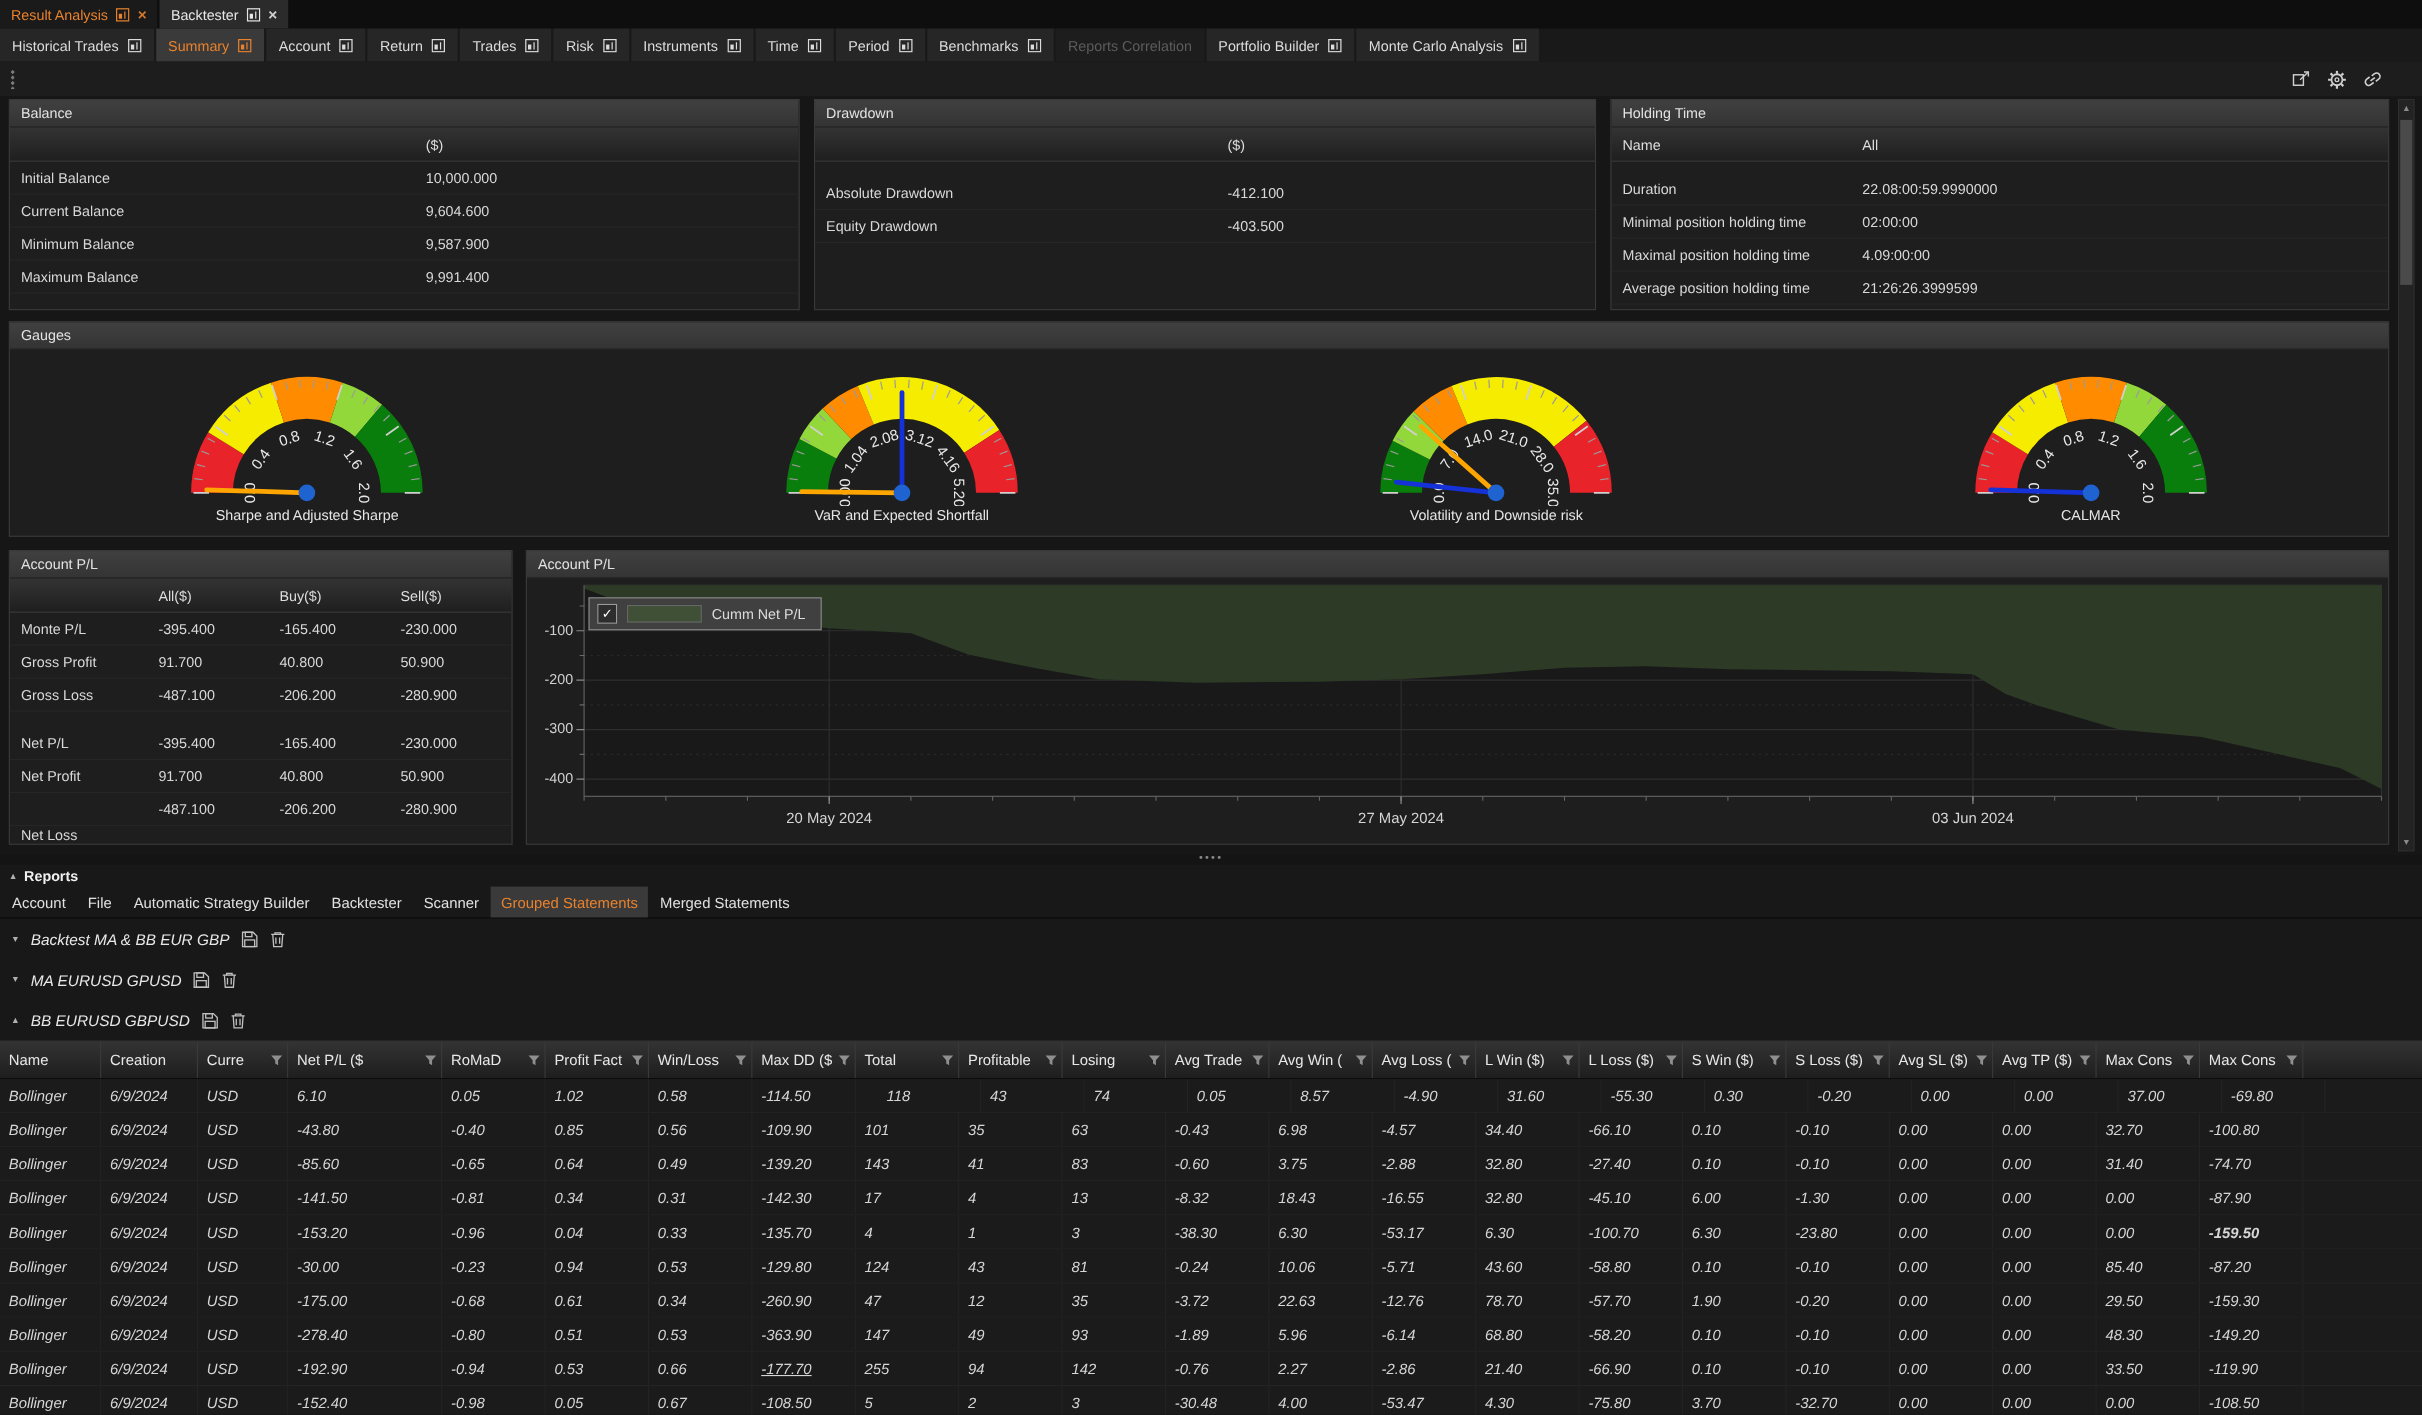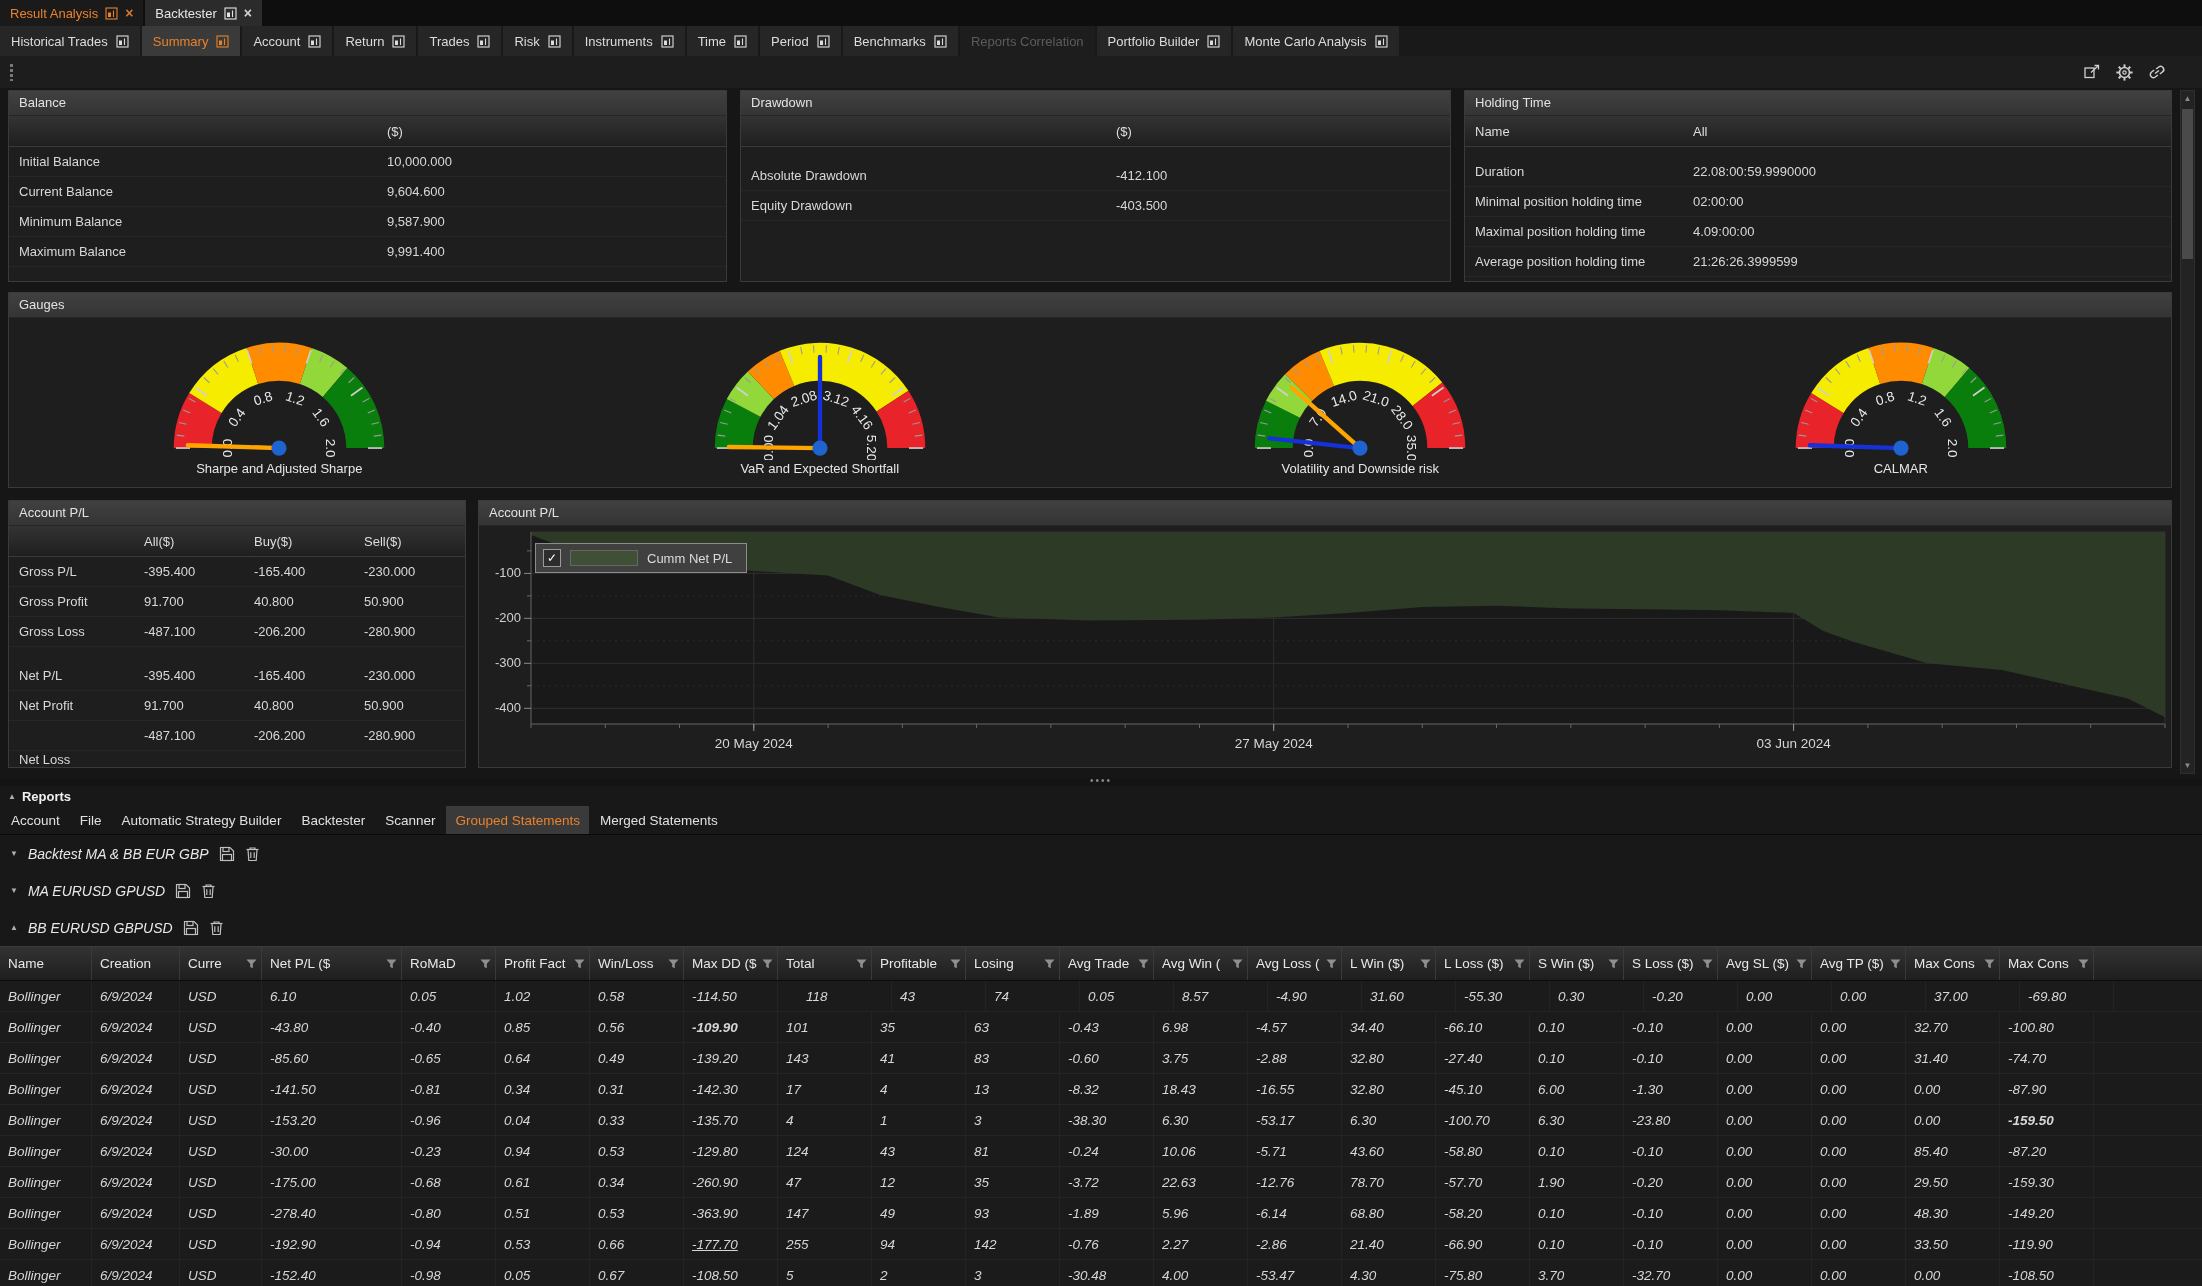--- a/index.html
+++ b/index.html
@@ -519,21 +519,21 @@
     <div class="panel" id="p-acct">
       <div class="panel-header">Account P/L</div>
       <div class="kv-colhead" id="acctHead">
           <span class="kv-label" style="width: 125px;"></span>
           <span style="width: 110px; flex: 0 0 auto;">All($)</span>
           <span style="width: 110px; flex: 0 0 auto;">Buy($)</span>
           <span style="width: 110px; flex: 0 0 auto;">Sell($)</span>
         </div>
       <div id="acctRows">
           <div class="kv-row">
-            <span class="kv-label" style="width: 125px;">Gross P/L</span>
+            <span class="kv-label" style="width: 125px;">Monte P/L</span>
             <span style="width: 110px; flex: 0 0 auto;">-395.400</span>
             <span style="width: 110px; flex: 0 0 auto;">-165.400</span>
             <span style="width: 110px; flex: 0 0 auto;">-230.000</span>
           </div>
           <div class="kv-row">
             <span class="kv-label" style="width: 125px;">Gross Profit</span>
             <span style="width: 110px; flex: 0 0 auto;">91.700</span>
             <span style="width: 110px; flex: 0 0 auto;">40.800</span>
             <span style="width: 110px; flex: 0 0 auto;">50.900</span>
           </div>
@@ -912,21 +912,21 @@
           <div class="gr-cell" style="width: 94px;">-69.80</div>
         </div>
         <div class="grid-row">
           <div class="gr-cell" style="width: 92px;">Bollinger</div>
           <div class="gr-cell" style="width: 88px;">6/9/2024</div>
           <div class="gr-cell" style="width: 82px;">USD</div>
           <div class="gr-cell" style="width: 140px;">-43.80</div>
           <div class="gr-cell" style="width: 94px;">-0.40</div>
           <div class="gr-cell" style="width: 94px;">0.85</div>
           <div class="gr-cell" style="width: 94px;">0.56</div>
-          <div class="gr-cell" style="width: 94px; font-weight: bold;">-109.90</div>
+          <div class="gr-cell" style="width: 94px;">-109.90</div>
           <div class="gr-cell" style="width: 94px;">101</div>
           <div class="gr-cell" style="width: 94px;">35</div>
           <div class="gr-cell" style="width: 94px;">63</div>
           <div class="gr-cell" style="width: 94px;">-0.43</div>
           <div class="gr-cell" style="width: 94px;">6.98</div>
           <div class="gr-cell" style="width: 94px;">-4.57</div>
           <div class="gr-cell" style="width: 94px;">34.40</div>
           <div class="gr-cell" style="width: 94px;">-66.10</div>
           <div class="gr-cell" style="width: 94px;">0.10</div>
           <div class="gr-cell" style="width: 94px;">-0.10</div>

